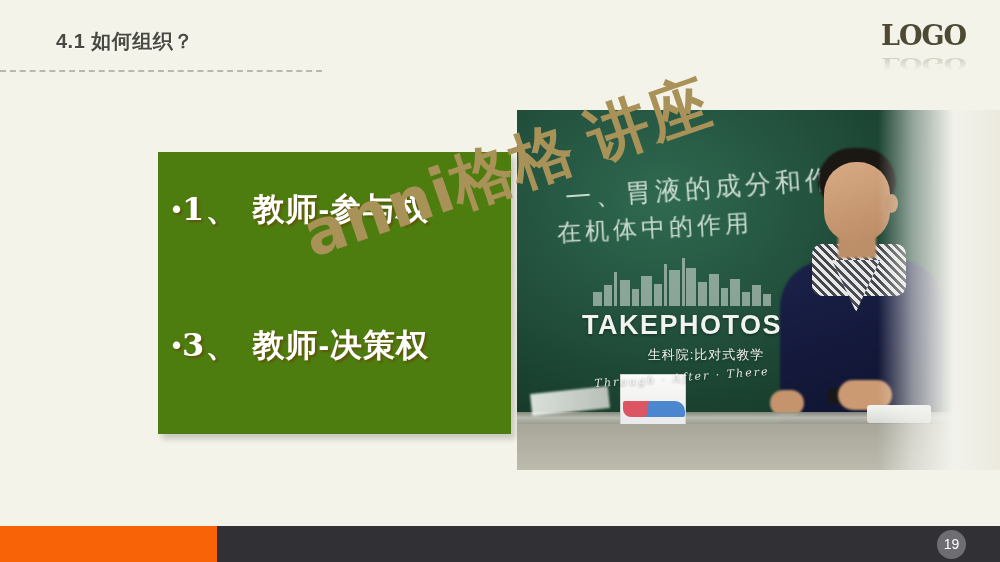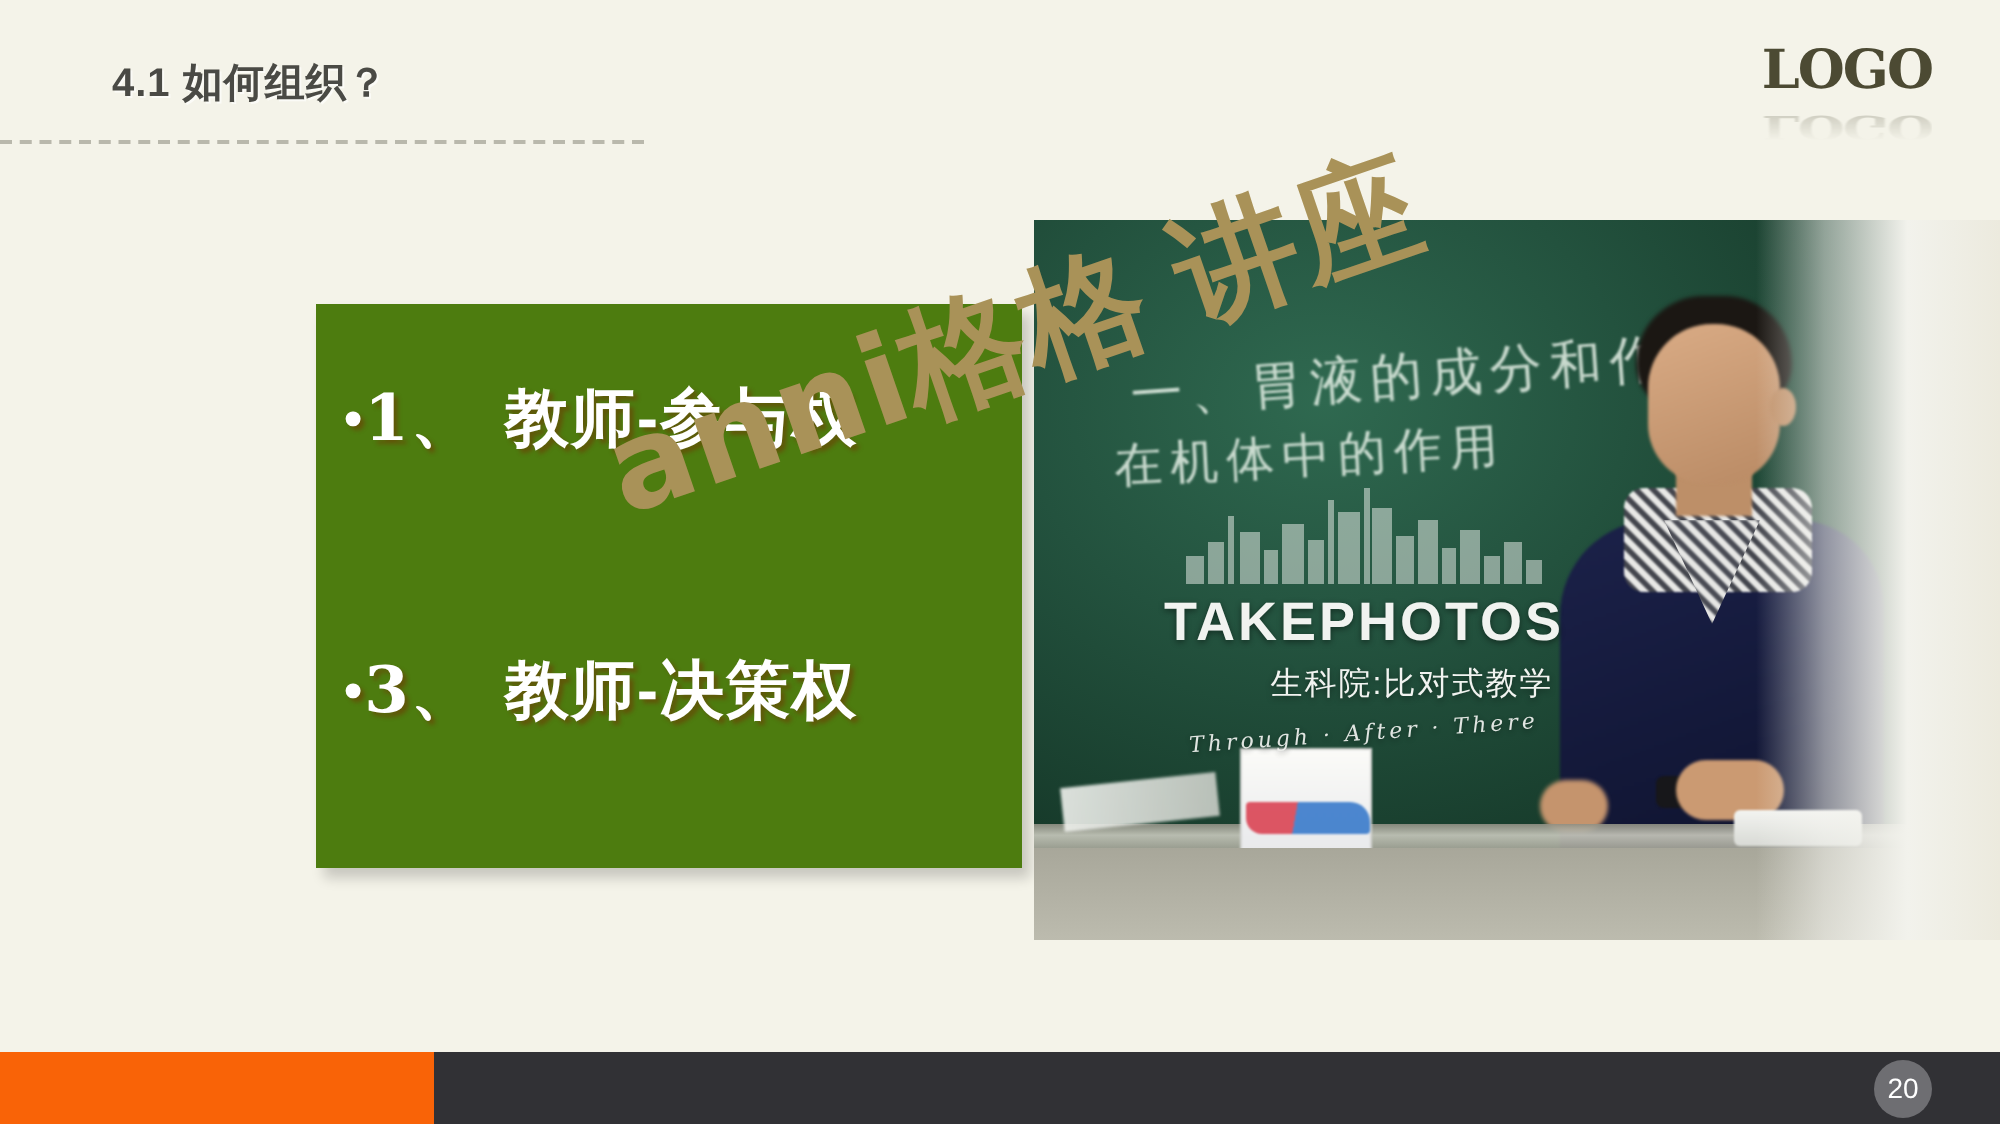--- a/index.html
+++ b/index.html
@@ -109,31 +109,31 @@
     transform:rotate(-4deg);
     white-space:nowrap;
     filter:blur(0.6px);
     letter-spacing:4px;
   }
   #hand-1 { left:48px; top:60px; }
   #hand-2 { left:40px; top:102px; font-size:24px; transform:rotate(-3deg); }
 
   
   #overlay {
-    position:absolute; left:0; top:134px; width:330px;
+    position:absolute; left:0; top:148px; width:330px;
     text-align:center; color:#f1f3f0;
   }
   #skyline { height:48px; margin:0 auto 4px; display:block; opacity:0.55; }
   #tp-title {
     font-size:27px; font-weight:bold; letter-spacing:1.5px;
     font-family:"Liberation Sans","DejaVu Sans",sans-serif;
     text-shadow:0 1px 3px rgba(0,0,0,0.45);
   }
   #tp-sub {
-    font-size:16px; margin-top:5px; letter-spacing:1px;
+    font-size:13px; margin-top:5px; letter-spacing:1px;
     text-shadow:0 1px 3px rgba(0,0,0,0.45);
     margin-left:48px;
   }
   #tp-tag {
     font-size:11px; margin-top:7px; letter-spacing:2px;
     font-family:"DejaVu Serif","Liberation Serif",serif;
     font-style:italic;
     opacity:0.92;
     transform:rotate(-4deg);
     text-shadow:0 1px 3px rgba(0,0,0,0.45);
@@ -284,16 +284,16 @@
     </div>
   </div>
 
   <div id="watermark">
     <span class="wm-latin">anni</span><span>格格 讲座</span>
   </div>
 
   <div id="footer">
     <div id="footer-orange"></div>
     <div id="footer-dark"></div>
-    <div id="page-number">20</div>
+    <div id="page-number">19</div>
   </div>
 
 </div>
 
 </body></html>

